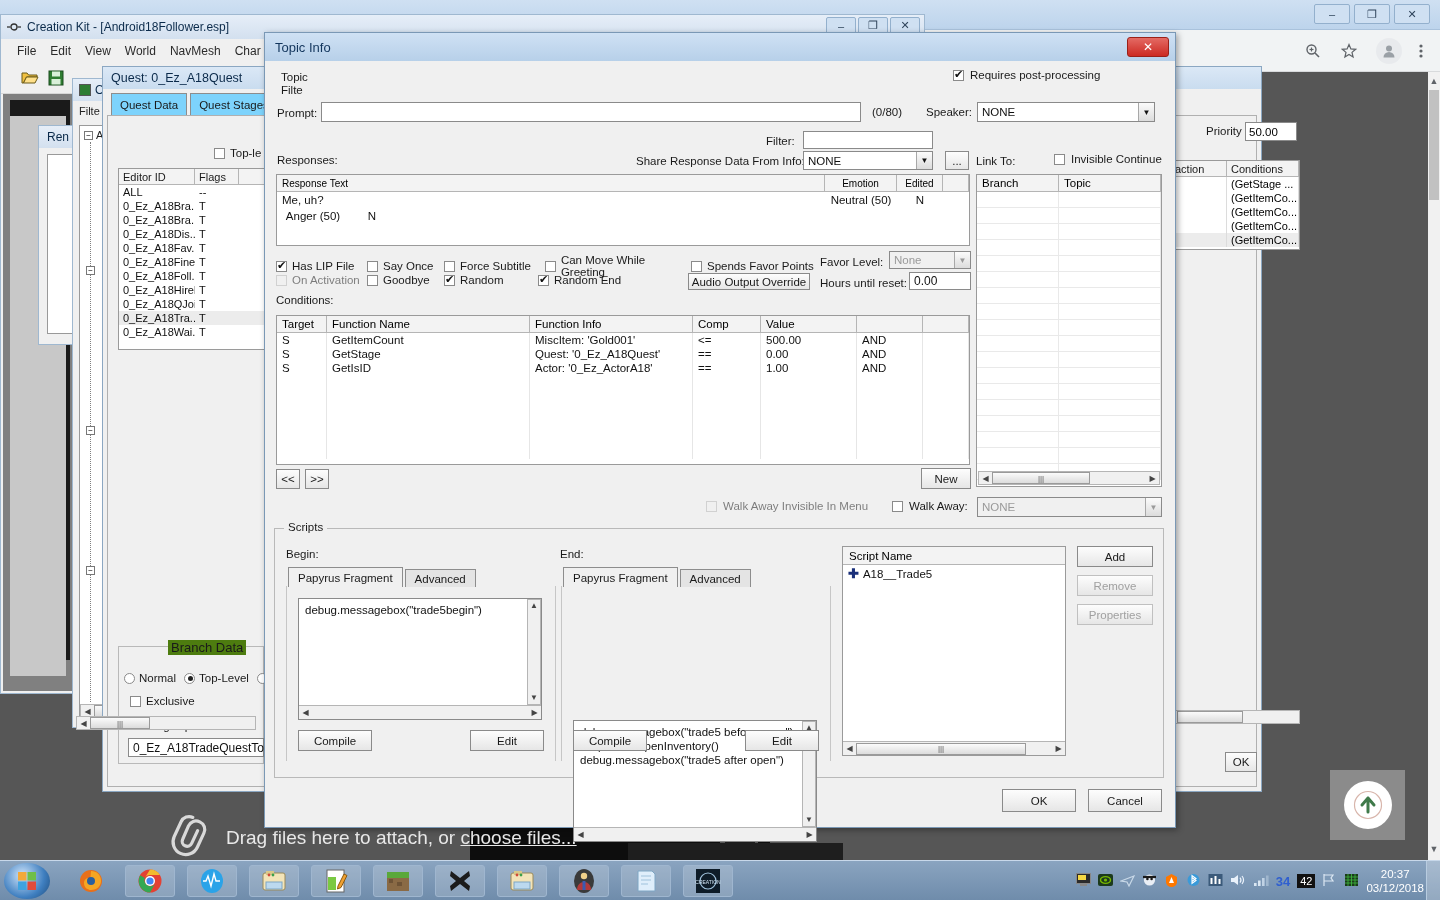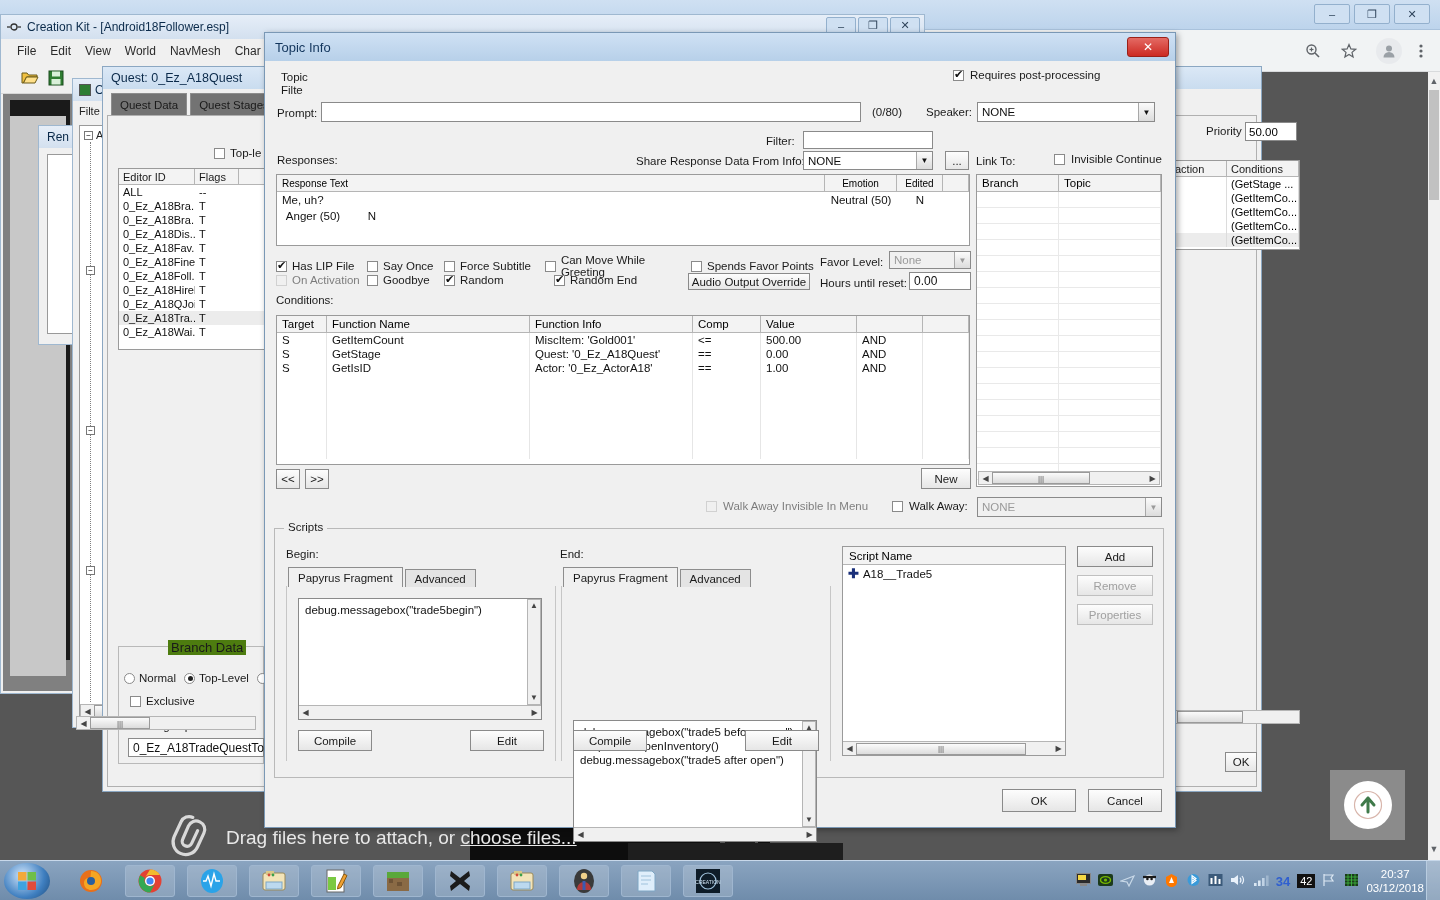--- a/index.html
+++ b/index.html
@@ -78,21 +78,21 @@
   #objwin-icon { width:12px; height:12px; background:#2e7d32; border:1px solid #555; }
   #objwin-filter { left:6px; top:26px; font-size:11px; color:#222; }
   #objtree { left:6px; top:46px; width:114px; height:595px; background:#fff; border:1px solid #9a9a9a; }
   .tree-node { font-size:11px; color:#222; white-space:nowrap; }
   .tree-dotline { border-left:1px dotted #808080; }
 
   
   #quest-win { left:102px; top:66px; width:1160px; height:726px; background:#f0f0f0; border:1px solid #8ba7c2; }
   #quest-title { left:0; top:0; width:1158px; height:22px; background:linear-gradient(#dbe8f6,#c9dcef); display:flex; align-items:center; padding-left:8px; color:#0b2a4a; font-size:12.5px; }
   .quest-tabs { left:8px; top:26px; display:flex; gap:3px; }
-  .qtab { height:22px; padding:0 8px; border:1px solid #8d8d8d; background:#737373; display:flex; align-items:center; font-size:11.5px; color:#1a1a1a; border-bottom:none; }
+  .qtab { height:22px; padding:0 8px; border:1px solid #8d8d8d; background:#7dd3fc; display:flex; align-items:center; font-size:11.5px; color:#1a1a1a; border-bottom:none; }
   #quest-body { left:4px; top:48px; width:1150px; height:672px; background:#f0f0f0; border:1px solid #b0b0b0; }
 
   #branches-label { left:122px; top:147px; font-size:11.5px; color:#1c1c1c;margin-top:24px; }
   #toplevel-chk { left:214px; top:147px; display:flex; align-items:flex-end; gap:5px; font-size:11.5px; }
 
   #branch-grid { left:118px; top:168px; width:148px; height:182px; background:#fff; border:1px solid #9a9a9a; }
   .grid-head { height:16px; background:#f3f3f3; border-bottom:1px solid #b5b5b5; display:flex; font-size:11px; color:#1a1a1a; }
   .grid-head > div { border-right:1px solid #b5b5b5; padding-left:4px; line-height:16px; overflow:hidden; }
   .brow { height:14px; display:flex; font-size:11px; color:#111; }
   .brow > div { overflow:hidden; white-space:nowrap; padding-left:4px; line-height:14px; }
@@ -640,21 +640,21 @@
 
 <div class="abs" style="left:276px; top:274px; display:flex; align-items:center; gap:0;">
   <span style="display:flex;align-items:center;gap:5px;width:91px;opacity:.55;">
     <span class="cb dis"></span>
     <span class="lbl">On Activation</span>
   </span>
   <span style="display:flex;align-items:center;gap:5px;width:77px;">
     <span class="cb"></span>
     <span class="lbl">Goodbye</span>
   </span>
-  <span style="display:flex;align-items:center;gap:5px;width:110px;">
+  <span style="display:flex;align-items:center;gap:5px;width:94px;">
     <span class="cb on"></span>
     <span class="lbl">Random</span>
   </span>
   <span style="display:flex;align-items:center;gap:5px;">
     <span class="cb on"></span>
     <span class="lbl">Random End</span>
   </span>
 </div>
 <div class="abs btn" style="left:688px; top:273px; width:122px; height:17px;">Audio Output Override</div>
 <div class="abs lbl" style="left:820px; top:277px;">Hours until reset:</div>

